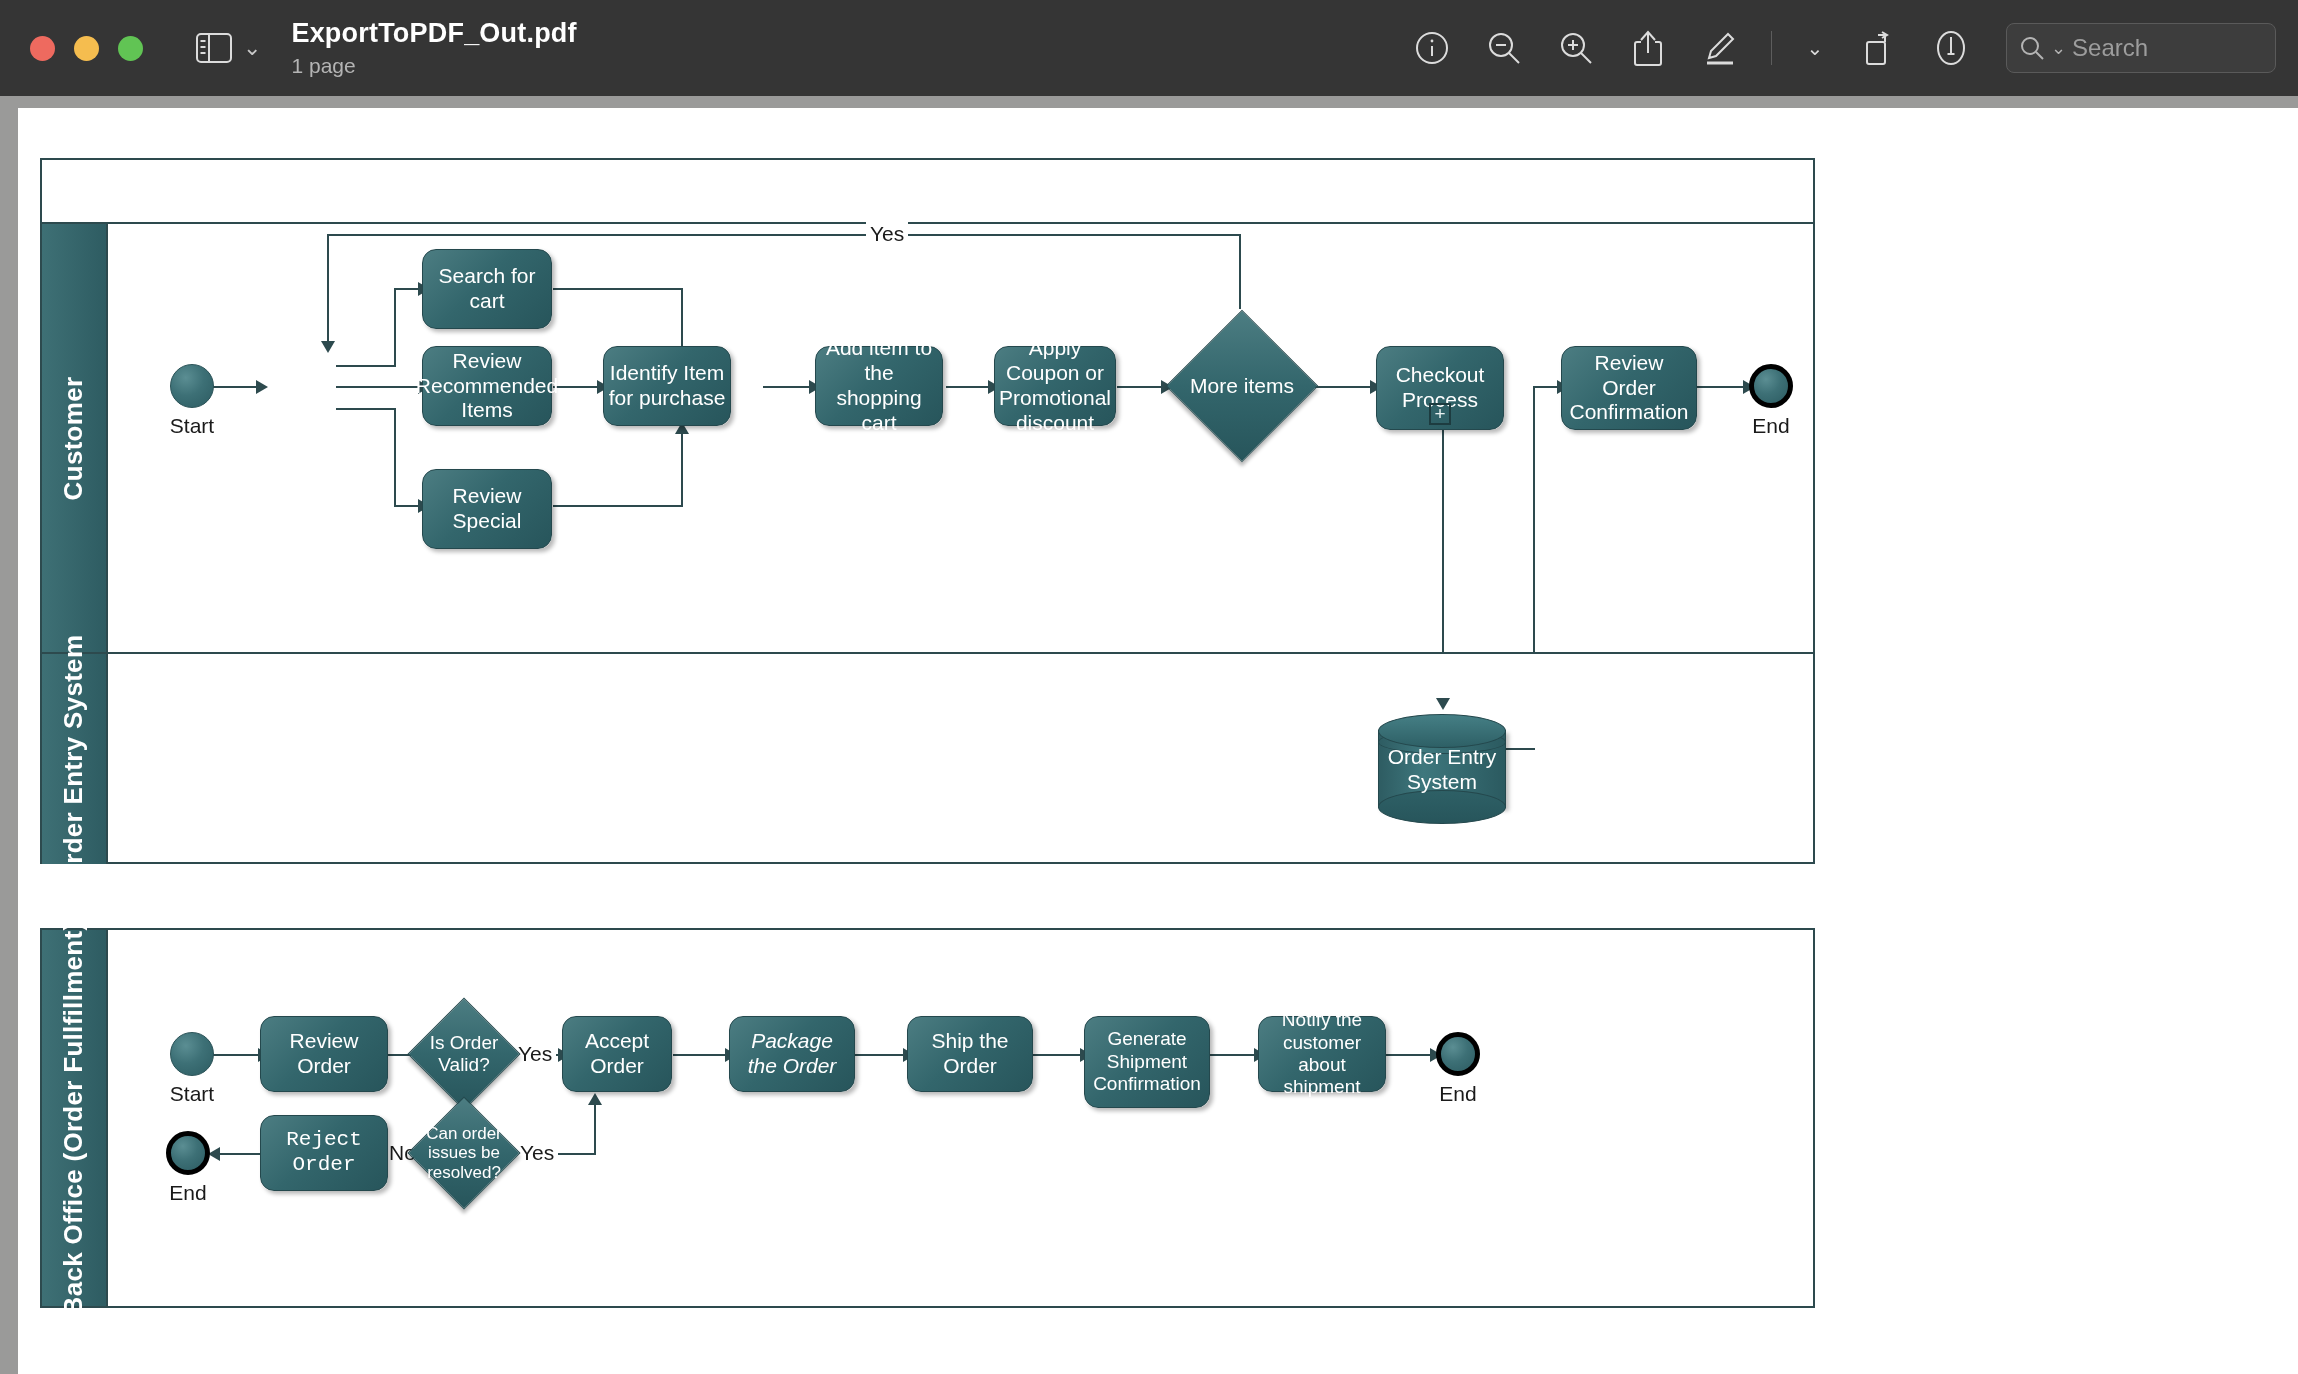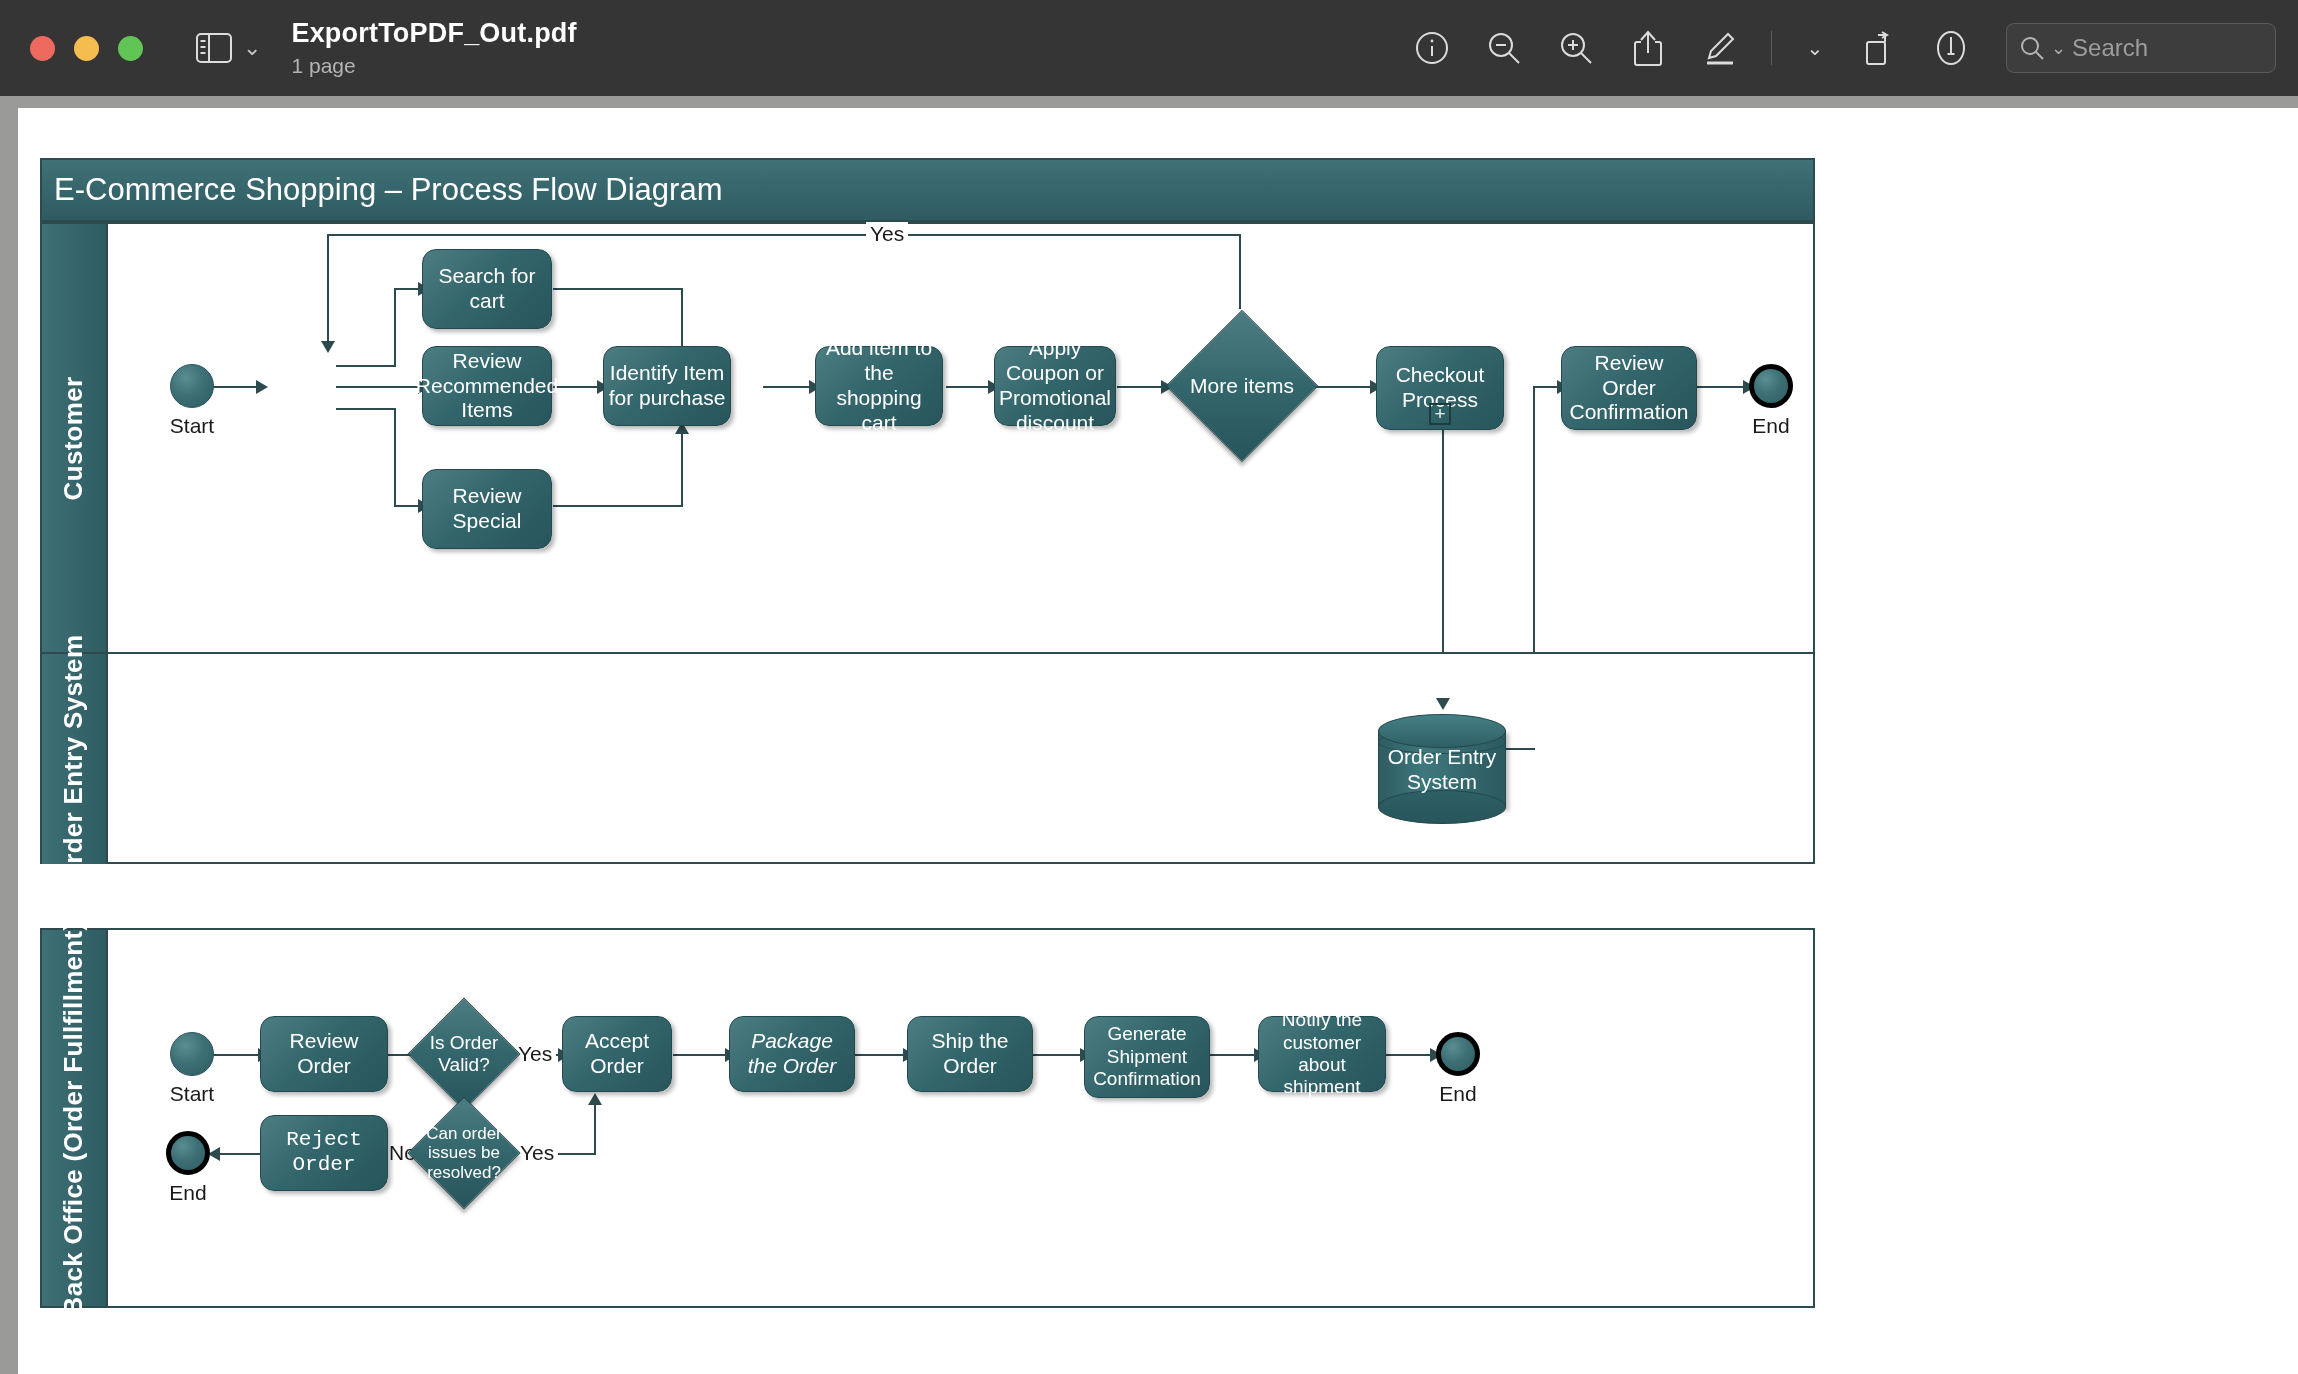--- a/index.html
+++ b/index.html
@@ -270,21 +270,20 @@
     </div>
   </div>
 
   <div id="doc-scroll">
     <div id="scroll-gutter"></div>
 
     <div id="page">
 
       <div class="pool" style="left:22px; top:50px; width:1775px; height:706px;">
 
-        <div class="pool-title">E-Commerce Shopping – Process Flow Diagram</div>
 
         <div class="lane" style="top:62px; width:1771px; height:430px;">
           <div class="lane-label">
             <span>Customer</span>
           </div>
           <div class="lane-body">
 
             <div class="conn conn-h" style="left:98px; top:162px; width:52px;"></div>
             <div class="arrow arrow-r" style="left:148px; top:156px;"></div>
 
@@ -476,21 +475,21 @@
             </div>
 
             <div class="task" style="left:621px; top:86px; width:126px; height:76px; font-size:21px;font-style:italic;">
               <span class="tlabel">Package the Order</span>
             </div>
 
             <div class="task" style="left:799px; top:86px; width:126px; height:76px; font-size:21px;">
               <span class="tlabel">Ship the Order</span>
             </div>
 
-            <div class="task" style="left:976px; top:86px; width:126px; height:82px; font-size:19px;">
+            <div class="task" style="left:976px; top:86px; width:126px; height:92px; font-size:19px;">
               <span class="tlabel">Generate Shipment Confirmation</span>
             </div>
 
             <div class="task" style="left:1150px; top:86px; width:128px; height:76px; font-size:19px;">
               <span class="tlabel">Notify the customer about shipment</span>
             </div>
 
             <div class="event-end" style="left:1328px; top:102px; width:44px; height:44px;"></div>
             <div class="event-caption" style="left:1310px; top:152px; width:80px;">End</div>
 

